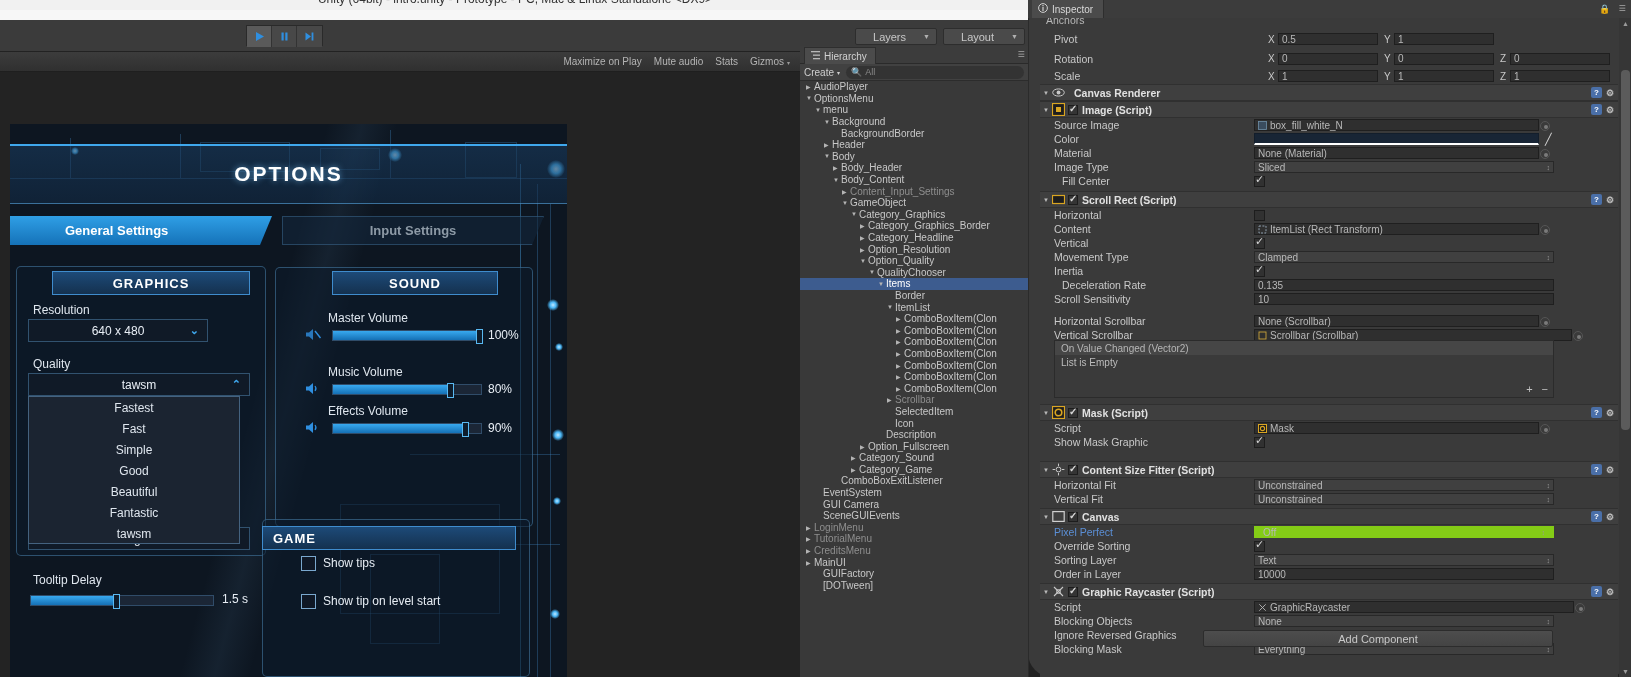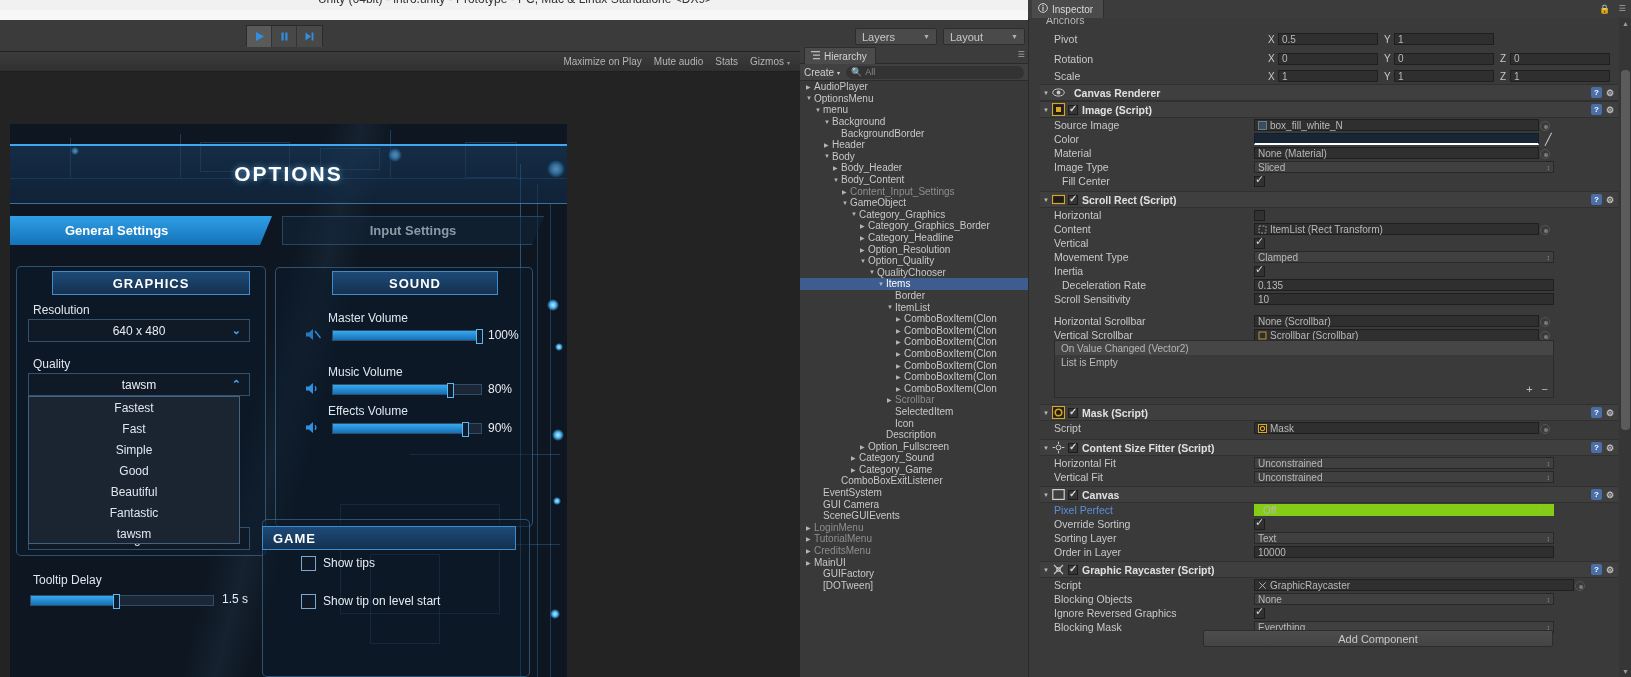--- a/index.html
+++ b/index.html
@@ -27,21 +27,21 @@
     height:21px; border:1px solid #2a2a2a; }
   .pbtn { width:25px; height:21px; display:flex; align-items:center; justify-content:center;
     background:#484848; border-right:1px solid #333; }
   .pbtn:last-child { border-right:none; }
   .pbtn.on { background:#5a5a5a; }
   .pbtn svg { display:block; }
 
   .tb-drop { position:absolute; top:28px; height:17px; background:#4a4a4a;
     border:1px solid #2d2d2d; border-radius:2px; color:#c8c8c8; font-size:11px;
     display:flex; align-items:center; padding:0 6px; }
-  .tb-drop .cap { flex:1; }
+  .tb-drop .cap { flex:1; text-align:center; }
   .tb-drop .arr { font-size:7px; color:#b0b0b0; margin-left:6px; }
   #layers-dropdown { left:855px; width:82px; }
   #layout-dropdown { left:943px; width:82px; }
 
   
   .gameview { position:absolute; left:0; top:52px; width:800px; height:625px;
     background:#232323; }
   .gv-toolbar { position:absolute; left:0; top:0; width:800px; height:20px;
     background:linear-gradient(#3c3c3c,#303030); border-bottom:1px solid #1f1f1f;
     display:flex; align-items:center; justify-content:flex-end; padding-right:4px; }
@@ -134,21 +134,21 @@
     font-size:10px; color:#c8c8c8; white-space:nowrap; }
   .hrow.sel { background:#3d5c8f; color:#fff; }
   .hrow.dim { color:#8e8e8e; }
   .hrow .tri { width:8px; font-size:6px; color:#b4b4b4; flex:0 0 8px; }
   .hrow .tri.open::before { content:"\25BC"; }
   .hrow .tri.closed::before { content:"\25B6"; }
   .hrow .tri.none::before { content:""; }
 
   
   .insp { position:absolute; left:1028px; top:0; width:603px; height:677px;
-    background:#3a3a3a; }
+    background:#3a3a3a;border-radius:24px; }
   .insp-tabrow { position:absolute; left:0; top:0; width:603px; height:18px;
     background:#3c3c3c; }
   .insp-tab { position:absolute; left:4px; top:0; height:18px; padding:0 10px 0 6px;
     background:#4b4b4b; border-right:1px solid #2e2e2e;
     display:flex; align-items:center; gap:4px; font-size:10px; color:#d8d8d8; }
   .insp-lock { position:absolute; right:20px; top:4px; font-size:9px; color:#b0b0b0; }
   .insp-menu { position:absolute; right:5px; top:4px; font-size:8px; color:#aaa; }
   .insp-body { position:absolute; left:12px; top:18px; width:578px; height:659px;
     background:#3a3a3a; overflow:hidden; }
 
@@ -306,21 +306,21 @@
           <span>Input Settings</span>
         </div>
       </div>
 
       <div class="panel" style="left:6px;top:142px;width:250px;height:290px;"></div>
       <div class="panel-title" style="left:42px;top:147px;width:198px;">
         <span>GRAPHICS</span>
       </div>
 
       <div class="fld-label" style="left:23px;top:179px;">Resolution</div>
-      <div class="combo" style="left:18px;top:195px;width:222px;">
+      <div class="combo" style="left:18px;top:195px;width:180px;">
         <span>640 x 480</span>
         <span class="chev">⌄</span>
       </div>
 
       <div class="fld-label" style="left:23px;top:233px;">Quality</div>
       <div class="combo" style="left:18px;top:249px;width:222px;">
         <span>tawsm</span>
         <span class="chev">⌃</span>
       </div>
 
@@ -848,21 +848,21 @@
       <div class="irow" style="height:8px;"></div>
       <div class="irow">
         <span class="lbl">Horizontal Scrollbar</span>
         <div class="ifield" style="left:214px;width:285px;">
           <span>None (Scrollbar)</span>
           <span class="objdot"></span>
         </div>
       </div>
       <div class="irow">
         <span class="lbl">Vertical Scrollbar</span>
-        <div class="ifield" style="left:214px;width:285px;">
+        <div class="ifield" style="left:214px;width:318px;">
           <span class="objicon">
             <svg width="9" height="9" viewBox="0 0 9 9">
                 <rect x="1" y="1" width="7" height="7" fill="none" stroke="#c9a23b" stroke-width=".9"></rect>
               </svg>
           </span>
           <span>Scrollbar (Scrollbar)</span>
           <span class="objdot"></span>
         </div>
       </div>
 
@@ -897,22 +897,26 @@
           <span class="objicon">
             <svg width="9" height="9" viewBox="0 0 9 9">
                 <rect x="0.5" y="0.5" width="8" height="8" fill="#1d1d1d" stroke="#d9a522" stroke-width="1"></rect>
                 <circle cx="4.5" cy="4.5" r="2.1" fill="none" stroke="#d9a522" stroke-width="1.1"></circle>
               </svg>
           </span>
           <span>Mask</span>
           <span class="objdot"></span>
         </div>
       </div>
-
-      <div class="comp-hdr" style="margin-top:4px;">
+      <div class="irow">
+        <span class="lbl">Show Mask Graphic</span>
+        <span class="cbox on" style="position:absolute;left:214px;"></span>
+      </div>
+
+      <div class="comp-hdr" style="margin-top:12px;">
         <span class="fold">▼</span>
         <span class="cicon">
           <svg width="13" height="13" viewBox="0 0 13 13">
               <circle cx="6.5" cy="6.5" r="2.4" fill="none" stroke="#c8c8c8" stroke-width="1"></circle>
               <line x1="6.5" y1="0.6" x2="6.5" y2="3" stroke="#c8c8c8" stroke-width="1"></line>
               <line x1="6.5" y1="10" x2="6.5" y2="12.4" stroke="#c8c8c8" stroke-width="1"></line>
               <line x1="0.6" y1="6.5" x2="3" y2="6.5" stroke="#c8c8c8" stroke-width="1"></line>
               <line x1="10" y1="6.5" x2="12.4" y2="6.5" stroke="#c8c8c8" stroke-width="1"></line>
             </svg>
         </span>

